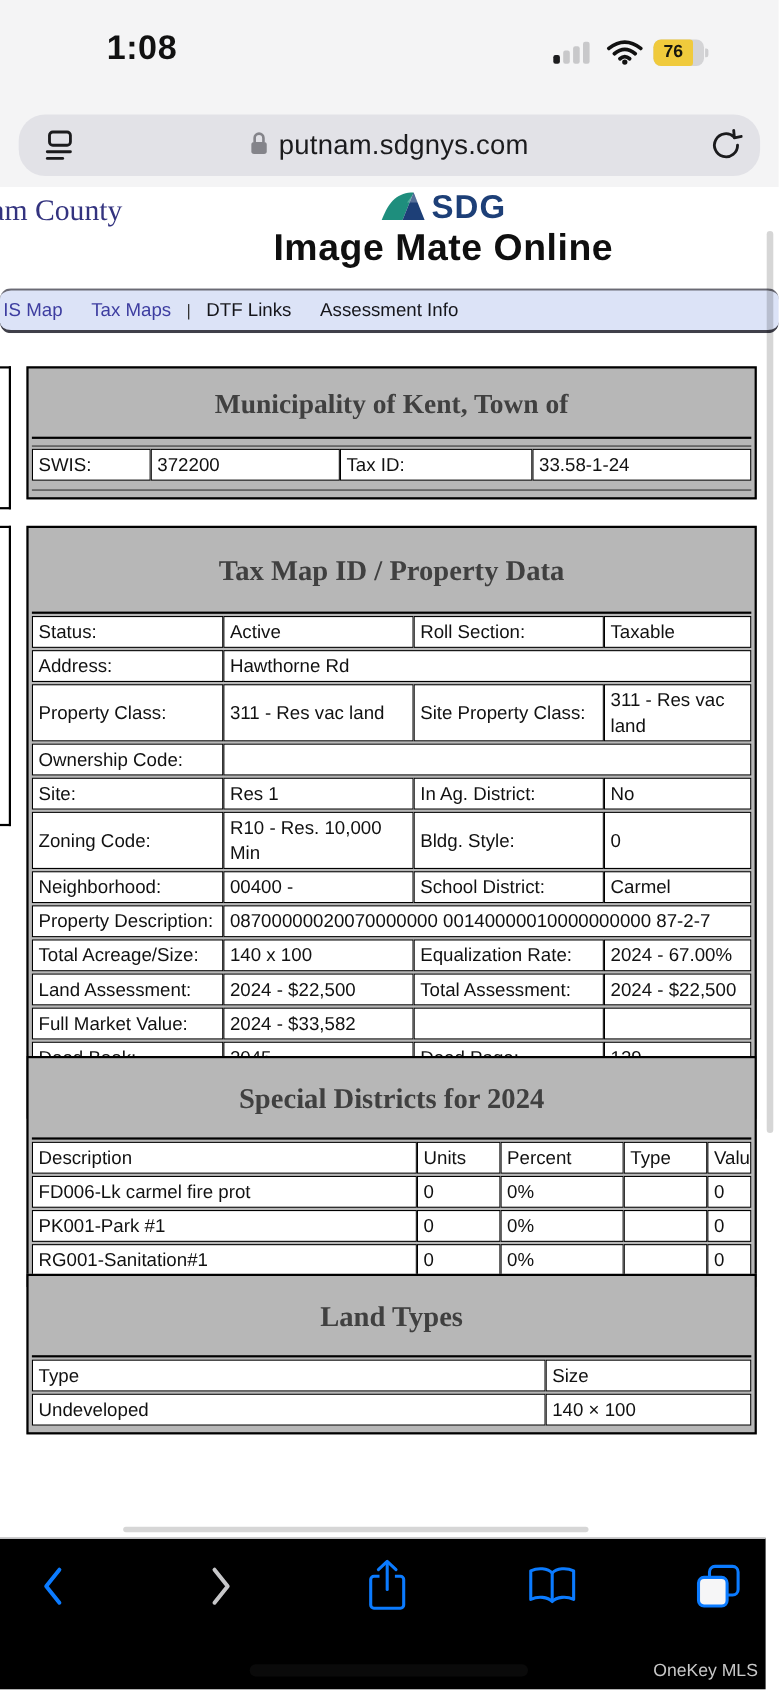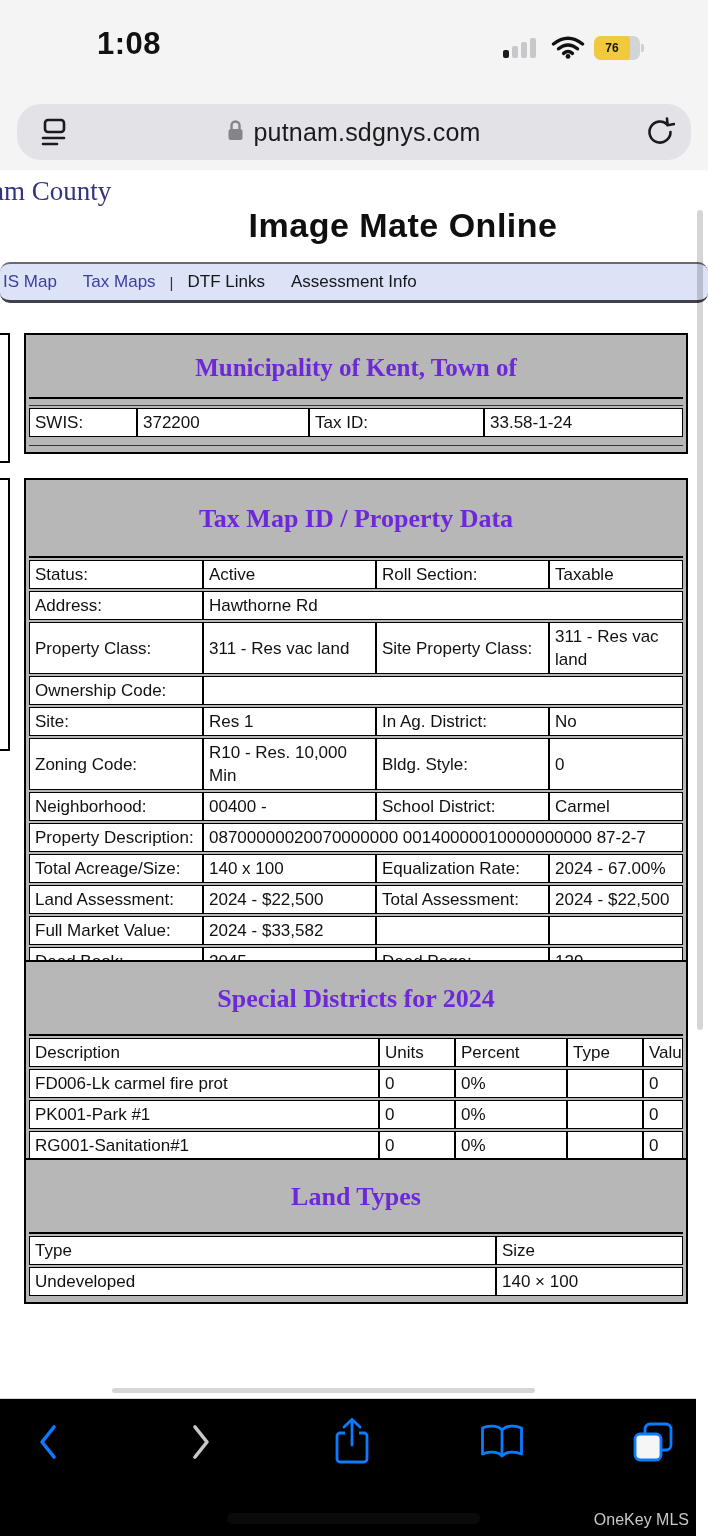--- a/index.html
+++ b/index.html
@@ -11,21 +11,21 @@
   .time{position:absolute;left:97px;top:26px;font-size:31px;font-weight:700;color:#111;letter-spacing:.5px;}
   .signal{position:absolute;left:503px;top:38px;width:36px;height:20px;}
   .signal i{position:absolute;bottom:0;width:6px;border-radius:2px;background:#c8c8ca;}
   .signal i.on{background:#1c1c1e;}
   .s1{left:0;height:8px;}.s2{left:9px;height:12px;}.s3{left:18px;height:16px;}.s4{left:27px;height:20px;}
   .wifi{position:absolute;left:551px;top:34px;}
   .battery{position:absolute;left:594px;top:36px;width:50px;height:24px;}
   .batt-body{position:absolute;left:0;top:0;width:46px;height:24px;border-radius:7px;background:#d4d4d6;}
   .batt-fill{position:absolute;left:0;top:0;height:24px;width:36px;border-radius:7px 3px 3px 7px;background:#f0ca3c;}
   .batt-num{position:absolute;left:0;top:0;width:36px;height:24px;line-height:24px;text-align:center;
-            font-size:12px;font-weight:700;color:#16160f;}
+            font-size:16px;font-weight:700;color:#16160f;}
   .batt-nub{position:absolute;left:47px;top:8px;width:3px;height:8px;border-radius:0 2px 2px 0;background:#cfcfd1;}
   .url-pill{position:absolute;left:17px;top:104px;width:674px;height:56px;border-radius:24px;background:#e2e2e7;}
   .page-menu{position:absolute;left:20px;top:13px;}
   .url-center{position:absolute;left:0;right:0;top:0;height:56px;display:flex;align-items:center;justify-content:center;gap:9px;}
   .lock{display:inline-block;}
   .domain{font-size:25px;color:#1b1b1d;letter-spacing:.2px;}
   .reload{position:absolute;right:16px;top:13px;}
 
   
   .webpage{position:absolute;top:170px;left:0;width:708px;height:1228px;background:#ffffff;}
@@ -43,21 +43,21 @@
   .nav-purple{color:#3d3da0;}
   .nav-dark{color:#15151a;}
   .nav-sep{margin-left:14px;margin-right:-12px;color:#333;font-size:15px;}
 
   .frag{position:absolute;left:0;width:10px;background:#fff;border:2px solid #000;border-left:none;box-sizing:border-box;}
   .frag1{top:163px;height:130px;}
   .frag2{top:308px;height:273px;}
 
   .sect{position:absolute;left:24px;width:664px;background:#b7b7b7;border:2px solid #000;
         box-sizing:border-box;padding:2px 3px 6px;}
-  .sect-title{font-family:"Liberation Serif",serif;font-weight:700;font-size:26px;color:#6d28d9;
+  .sect-title{font-family:"Liberation Serif",serif;font-weight:700;font-size:26px;color:#404040;
               text-align:center;border-bottom:2px solid #000;}
   .t-a{padding:17px 0 15px;font-size:25px;}
   .t-b{padding:22px 0 22px;}
   .t-c{padding:20px 0 20px;}
   .pad6{height:6px;}
   .inline-rule{height:0;border-top:1px solid #333;}
   table.grid{width:100%;border-collapse:separate;border-spacing:0 2px;table-layout:fixed;}
   table.grid td,table.grid th{border:1px solid #000;font-size:17px;font-weight:400;
       padding:2px 5px;background:#fff;color:#111;text-align:left;vertical-align:middle;
       line-height:23px;overflow:hidden;white-space:normal;}
@@ -131,20 +131,28 @@
           <path d="M22,1.5 L22.6,8.3 L29.2,7" fill="none" stroke="#1b1b1d" stroke-width="2.6" stroke-linecap="round" stroke-linejoin="round"></path>
         </svg>
       </span>
     </div>
   </div>
 
   <div class="webpage">
 
     <div class="county">am County</div>
 
+    <div class="logo-row">
+      <svg width="42" height="30" viewBox="0 0 42 30">
+        <path d="M1,28 C8,10 16,3 30,3 L20,28 Z" fill="#1e8e7d"></path>
+        <path d="M30,3 L40,28 L20,28 Z" fill="#1d3f77"></path>
+        <path d="M24,12 L34,12 L30,4 Z" fill="#ffffff" opacity=".25"></path>
+      </svg>
+      <span class="logo-text">SDG</span>
+    </div>
 
     <div class="imo-title">Image Mate Online</div>
 
     <div class="navbar">
       <span class="nav-link first nav-purple">IS Map</span>
       <span class="nav-link nav-purple">Tax Maps</span>
       <span class="nav-link nav-sep">|</span>
       <span class="nav-link nav-dark">DTF Links</span>
       <span class="nav-link nav-dark">Assessment Info</span>
     </div>

